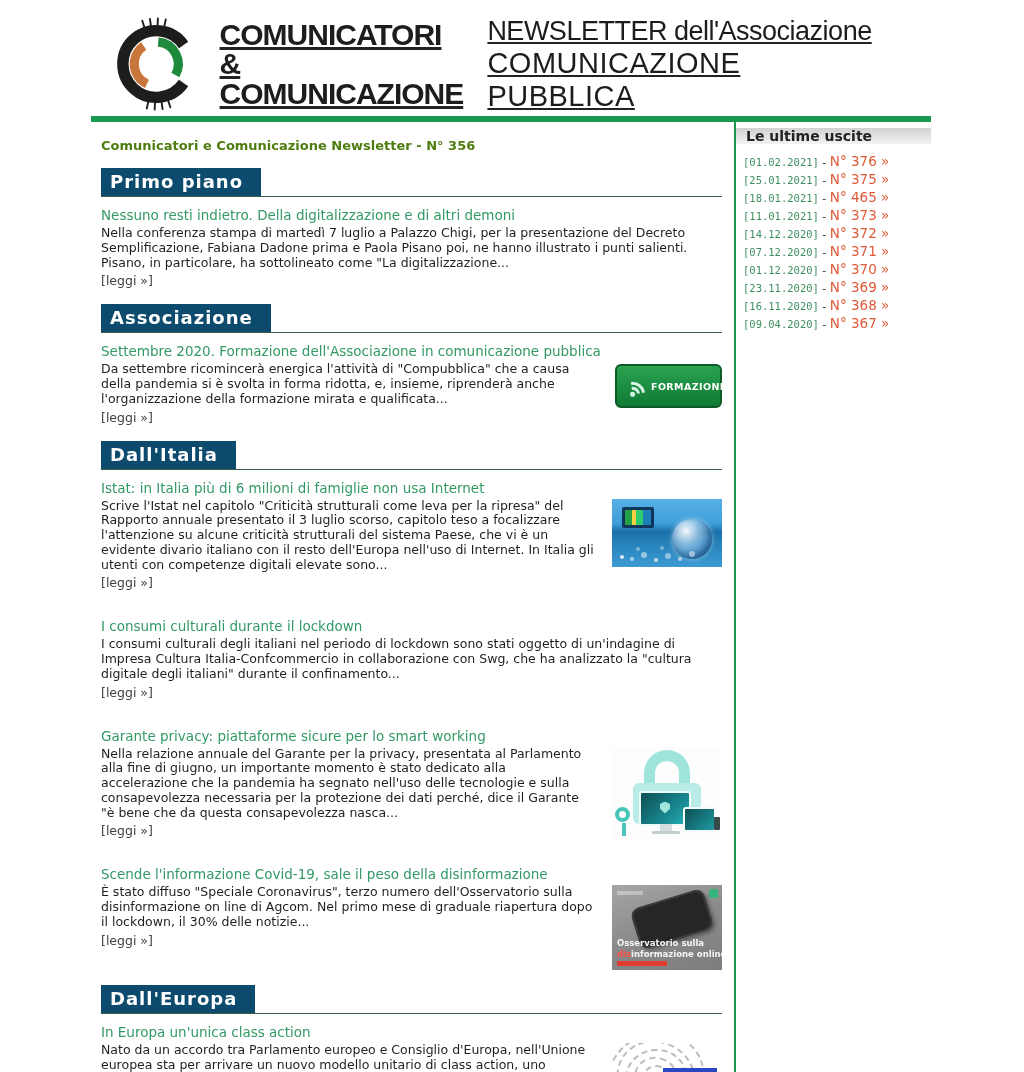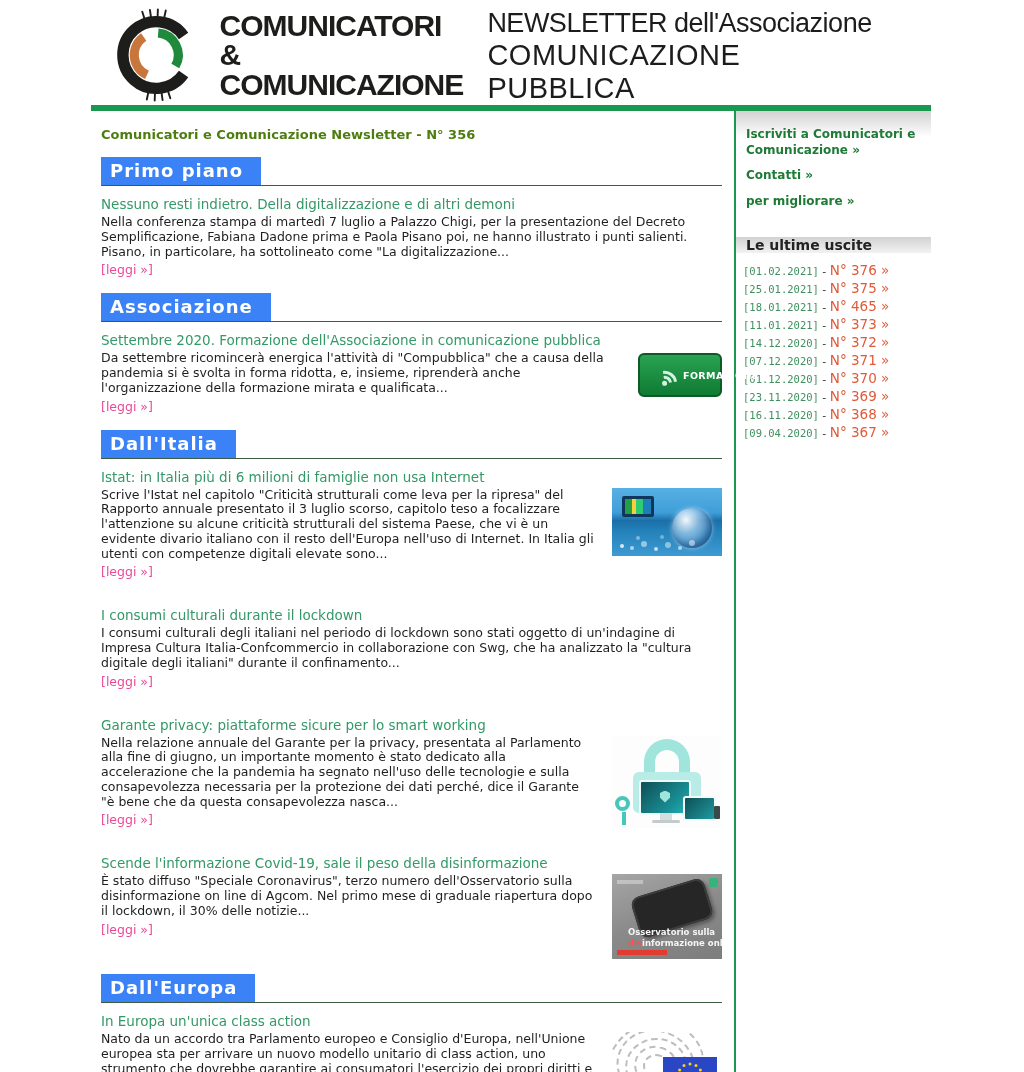--- a/index.html
+++ b/index.html
@@ -1,56 +1,56 @@
 <!DOCTYPE html>
 <html><head>
 <meta charset="utf-8">
 <style>
   html,body{margin:0;padding:0;background:#fff;}
   body{width:1024px;font-family:"DejaVu Sans",sans-serif;color:#222;}
   .page{width:1024px;min-height:1072px;background:#fff;box-sizing:border-box;}
   .content{margin:0 93px 0 91px;}
 
   
-  header{display:flex;align-items:flex-end;height:104px;padding-top:1px;}
+  header{display:flex;align-items:center;height:104px;padding-top:12px;text-decoration:underline;}
   .logo{display:flex;align-items:center;}
   .logo svg{display:block;margin-left:16px;}
   .logo-text{margin-left:14px;font-family:"Liberation Sans",sans-serif;font-weight:bold;
              color:#1d1d1b;font-size:30px;line-height:0.98;letter-spacing:-1px;}
   .head-right{margin-left:auto;margin-right:40px;font-family:"Liberation Sans",sans-serif;color:#1c1c1c;}
   .hr1{font-size:27px;font-weight:300;letter-spacing:-0.5px;}
   .hr2{font-size:29px;font-weight:300;letter-spacing:0.5px;}
 
   .green-bar{height:6px;background:#1b9850;}
 
   
   .row{display:flex;align-items:stretch;}
   main{flex:1 1 auto;min-width:0;padding:0 12px 28px 10px;}
   aside{flex:0 0 197px;border-left:2px solid #1b9850;box-sizing:border-box;padding-bottom:20px;}
 
   
   .masthead{margin:16px 0 0;font-size:13px;font-weight:bold;color:#4d7c0f;}
   .sec-head{margin:15px 0 6px;border-bottom:1px solid #3c5c44;}
-  .sec-head .sec-badge{display:inline-block;background:#3b82f6;color:#fff;
+  .sec-head .sec-badge{display:inline-block;background:#0c4a6e;color:#fff;
       font-weight:bold;font-size:18px;line-height:1;padding:5px 18px 5px 9px;letter-spacing:1px;}
   .art{margin:10px 0 27px;}
   .art:last-child{margin-bottom:10px;}
   .art-title{display:block;color:#339966;font-size:13.5px;text-decoration:none;margin-bottom:3px;cursor:pointer;}
   .art-row{display:flex;align-items:flex-start;}
   .art-text{flex:1 1 auto;min-width:0;}
   .art-body{margin:0;font-size:12.5px;line-height:1.18;color:#1f1f1f;}
-  .leggi{display:inline-block;margin-top:1px;color:#ec4899;font-size:12.5px;text-decoration:none;cursor:pointer;}
+  .leggi{display:inline-block;margin-top:1px;color:#404040;font-size:12.5px;text-decoration:none;cursor:pointer;}
 
   
   .thumb{flex:0 0 auto;margin-left:16px;position:relative;cursor:pointer;}
 
   
-  .th-form{width:84px;height:44px;background:linear-gradient(180deg,#2aa351,#0f7a33);
+  .th-form{width:107px;height:44px;background:linear-gradient(180deg,#2aa351,#0f7a33);
       border:2px solid #0c5b27;border-radius:6px;box-sizing:border-box;
-      display:flex;align-items:center;padding-left:19px;margin-top:2px;}
+      display:flex;align-items:center;padding-left:10px;margin-top:2px;}
   .fi-wrap{position:relative;width:22px;height:26px;flex:0 0 auto;transform:rotate(-8deg);}
   .fi-dot{position:absolute;left:2px;top:18px;width:5px;height:5px;background:#d6f2e2;border-radius:50%;}
   .fi-a1{position:absolute;left:-3px;top:13px;width:15px;height:15px;border:3px solid #d6f2e2;border-radius:50%;
       box-sizing:border-box;clip-path:polygon(50% 50%,50% -20%,130% -20%,130% 50%);}
   .fi-a2{position:absolute;left:-8px;top:8px;width:25px;height:25px;border:3px solid #d6f2e2;border-radius:50%;
       box-sizing:border-box;clip-path:polygon(50% 50%,50% -20%,130% -20%,130% 50%);}
   .fi-label{color:#fff;font-size:9.5px;font-weight:bold;letter-spacing:0.4px;margin-left:2px;}
 
   
   .th-istat{width:110px;height:68px;overflow:hidden;
@@ -84,21 +84,21 @@
   .pv-key::after{content:"";position:absolute;left:3px;top:12px;width:4px;height:13px;background:#49c6ba;}
   .pv-usb{position:absolute;right:2px;top:70px;width:6px;height:13px;background:#3a4a4a;border-radius:1px;}
 
   
   .th-oss{width:110px;height:85px;overflow:hidden;background:linear-gradient(160deg,#a6a6a6,#8a8a8a 50%,#7d7d7d);}
   .oss-phone{position:absolute;left:22px;top:13px;width:76px;height:42px;background:#262626;border-radius:9px;
       transform:rotate(-17deg);box-shadow:inset 0 0 0 2px #3d3d3d,2px 3px 4px rgba(0,0,0,.35);}
   .oss-top{position:absolute;left:5px;top:6px;width:26px;height:4px;background:rgba(255,255,255,.35);
       box-shadow:0 0 0 rgba(0,0,0,0);}
   .oss-sq{position:absolute;right:4px;top:4px;width:9px;height:9px;background:#35b57a;border-radius:2px;}
-  .oss-t{position:absolute;left:16px;color:#f5f5f5;font-size:8.5px;font-weight:bold;line-height:1;white-space:nowrap;}
+  .oss-t{position:absolute;left:5px;color:#f5f5f5;font-size:8.5px;font-weight:bold;line-height:1;white-space:nowrap;}
   .oss-t1{top:54px;}
   .oss-t2{top:65px;}
   .oss-red{color:#ff5149;}
   .oss-bar{position:absolute;left:5px;top:76px;width:50px;height:5px;background:#e23b30;}
 
   
   .th-eu{width:110px;height:70px;background:#fff;overflow:hidden;}
   .eu-arc{position:absolute;left:44px;top:34px;border:2px dashed #bdbdbd;border-radius:50%;
       transform:translate(-50%,-50%);box-sizing:border-box;}
   .eu-a1{width:26px;height:24px;}
@@ -302,25 +302,20 @@
                     </g>
                   </svg>
                 </span>
               </div>
             </div>
           </article>
         </section>
       </main>
 
       <aside>
-        <div class="sb-top">
-          <a class="sb-link">Iscriviti a Comunicatori e Comunicazione »</a>
-          <a class="sb-link">Contatti »</a>
-          <a class="sb-link">per migliorare »</a>
-        </div>
         <div class="sb-head">Le ultime uscite</div>
         <div class="sb-list">
           <div class="arc-row"><span class="a-date">[01.02.2021]</span><span class="a-sep"> - </span><a class="a-issue">N° 376 »</a></div>
           <div class="arc-row"><span class="a-date">[25.01.2021]</span><span class="a-sep"> - </span><a class="a-issue">N° 375 »</a></div>
           <div class="arc-row"><span class="a-date">[18.01.2021]</span><span class="a-sep"> - </span><a class="a-issue">N° 465 »</a></div>
           <div class="arc-row"><span class="a-date">[11.01.2021]</span><span class="a-sep"> - </span><a class="a-issue">N° 373 »</a></div>
           <div class="arc-row"><span class="a-date">[14.12.2020]</span><span class="a-sep"> - </span><a class="a-issue">N° 372 »</a></div>
           <div class="arc-row"><span class="a-date">[07.12.2020]</span><span class="a-sep"> - </span><a class="a-issue">N° 371 »</a></div>
           <div class="arc-row"><span class="a-date">[01.12.2020]</span><span class="a-sep"> - </span><a class="a-issue">N° 370 »</a></div>
           <div class="arc-row"><span class="a-date">[23.11.2020]</span><span class="a-sep"> - </span><a class="a-issue">N° 369 »</a></div>

